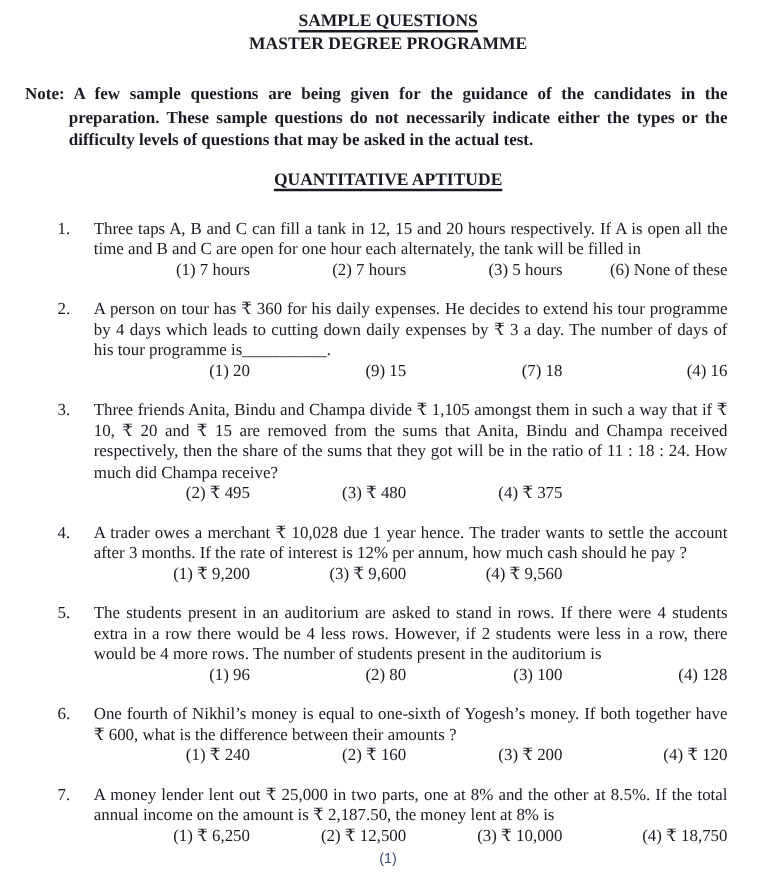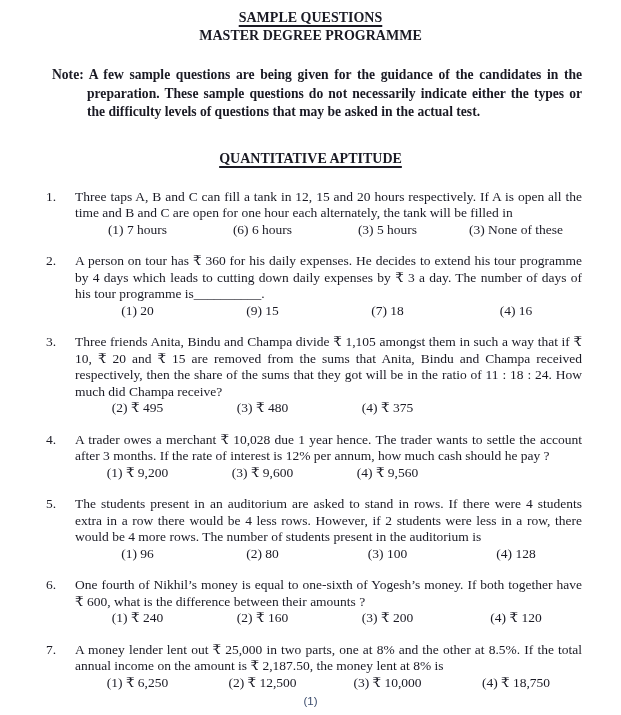--- a/index.html
+++ b/index.html
@@ -25,38 +25,38 @@
     text-decoration: underline;
     text-decoration-thickness: 1.5px;
     text-underline-offset: 3px;
   }
   .subtitle { margin-top: 1px; }
   .note {
     font-weight: bold;
     text-align: justify;
     font-size: 13.6px;
     line-height: 18.5px;
-    margin: 22px 39px 0 52px;
+    margin: 22px 39px 0 20px;
     padding-left: 35px;
     text-indent: -35px;
   }
-  .section-heading { margin-top: 28px; }
+  .section-heading { margin-top: 14px; }
   .questions {
     margin: 22px 39px 0 46px;
     font-size: 13.5px;
     line-height: 16.5px;
   }
   .q { display: flex; }
   .q + .q { margin-top: 15px; }
   .q-num { width: 29px; flex: none; }
   .q-body { flex: 1; text-align: justify; }
   .opts {
     display: grid;
     grid-template-columns: 125px 125px 125px auto;
-    text-align: center;
+    text-align: right;
   }
   .page-num {
     text-align: center;
     margin-top: 4px;
     font-family: "Liberation Sans", "DejaVu Sans", sans-serif;
     font-size: 11.5px;
     color: #3e4e6e;
   }
 </style>
 </head>
@@ -73,23 +73,23 @@
   <p class="heading underlined section-heading">QUANTITATIVE APTITUDE</p>
 
   <div class="questions">
 
     <div class="q">
       <span class="q-num">1.</span>
       <div class="q-body">
         <span>Three taps A, B and C can fill a tank in 12, 15 and 20 hours respectively. If A is open all the time and B and C are open for one hour each alternately, the tank will be filled in</span>
         <div class="opts">
           <span>(1) 7 hours</span>
-          <span>(6) 6 hours</span>
+          <span>(2) 7 hours</span>
           <span>(3) 5 hours</span>
-          <span>(3) None of these</span>
+          <span>(6) None of these</span>
         </div>
       </div>
     </div>
 
     <div class="q">
       <span class="q-num">2.</span>
       <div class="q-body">
         <span>A person on tour has ₹ 360 for his daily expenses. He decides to extend his tour programme by 4 days which leads to cutting down daily expenses by ₹ 3 a day. The number of days of his tour programme is__________.</span>
         <div class="opts">
           <span>(1) 20</span>

